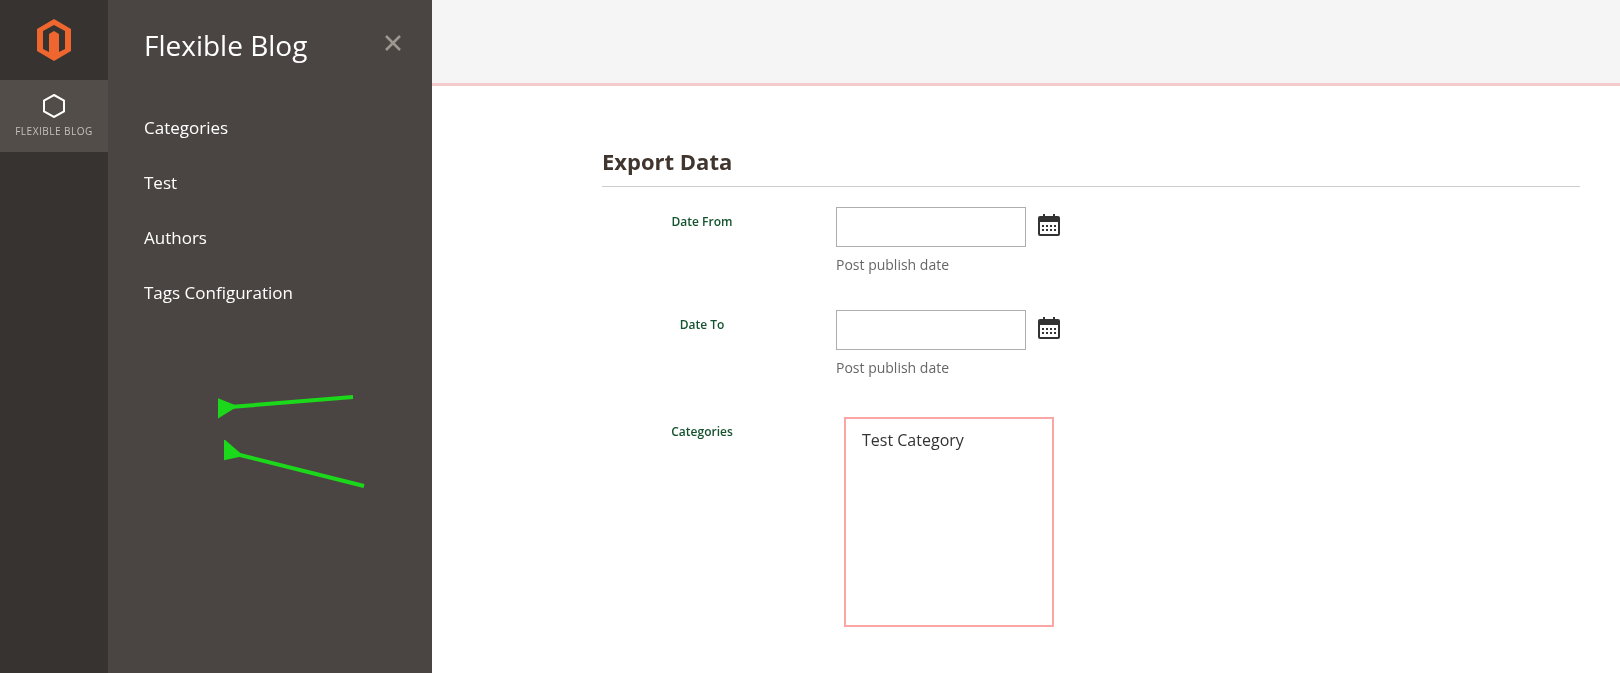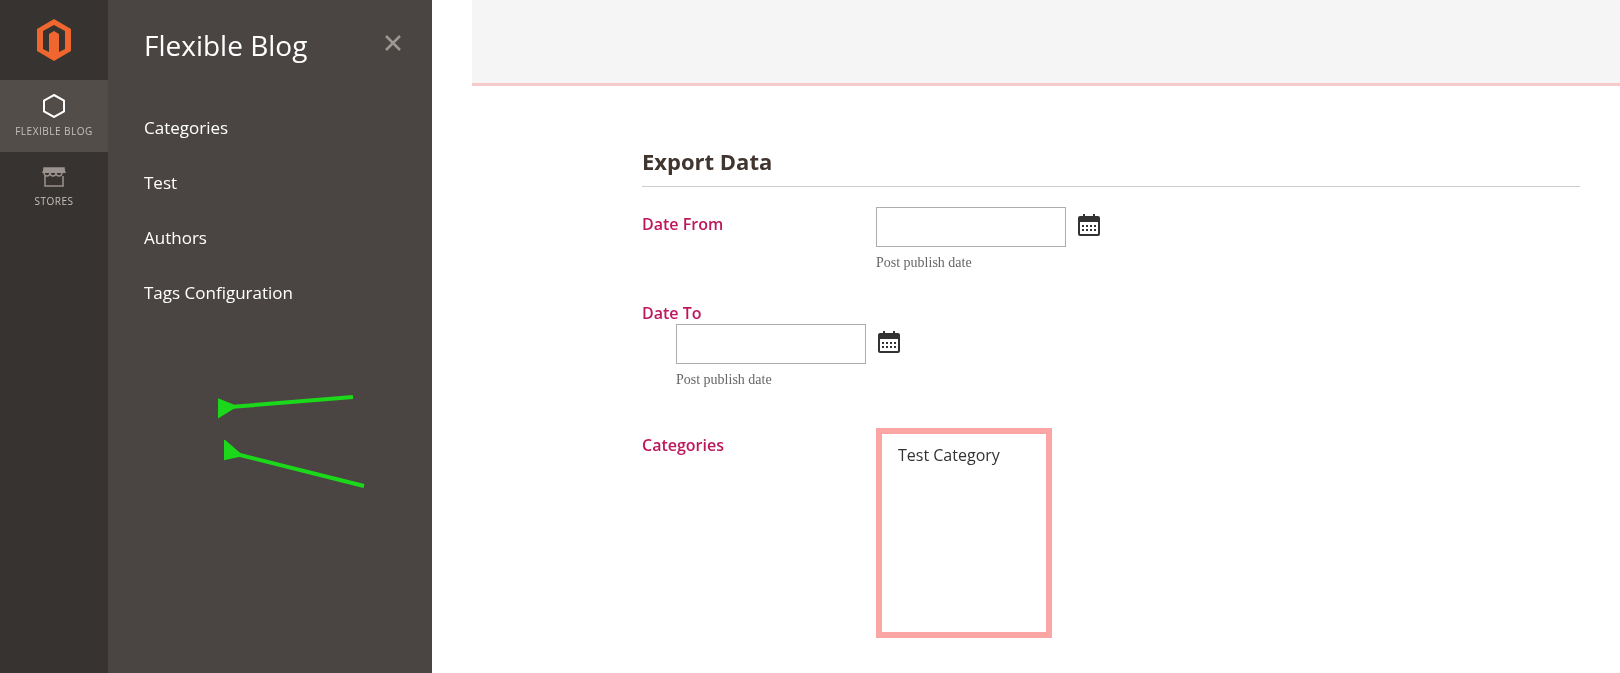--- a/index.html
+++ b/index.html
@@ -64,21 +64,20 @@
     .flyout-item {
       color: #fff;
       font-size: 17px;
       padding: 16px 0;
       cursor: pointer;
     }
     .main {
       position: absolute;
       left: 432px; top: 0; right: 0; bottom: 0;
       background: #fff;
-      padding-left: 40px;
     }
     .topbar {
       height: 86px;
       background: #f5f5f5;
       border-bottom: 3px solid #f5caca;
     }
     .section-title {
       margin: 60px 0 10px 170px;
       font-size: 22px;
       color: #41362f;
@@ -86,50 +85,50 @@
       padding-bottom: 10px;
       margin-right: 40px;
     }
     .form-row {
       display: flex;
       margin: 20px 0 0 170px;
       align-items: flex-start;
     }
     .form-label {
       width: 200px;
-      text-align: left;
-      font-size: 16px;
-      color: #be185d;
+      text-align: center;
+      font-size: 12px;
+      color: #14532d;
       padding-top: 6px;
       font-weight: 600;
     }
     .form-control-wrap {
       margin-left: 34px;
     }
     .date-row {
       display: flex; align-items: center; gap: 12px;
     }
     .text-input {
       width: 190px;
       height: 40px;
       border: 1px solid #adadad;
       padding: 6px 10px;
       font-size: 14px;
     }
     .hint {
       font-size: 14px;
       color: #666;
       margin-top: 8px;
-      font-family: Liberation Serif, serif;
     }
     .select-box {
-      width: 176px;
+      width: 210px;
       height: 210px;
-      border: 6px solid #fca5a5;
+      border: 2px solid #fca5a5;
       overflow-y: auto;
+      margin-left: 8px;
     }
     .select-option {
       padding: 10px 16px;
       font-size: 16px;
       color: #333;
       cursor: pointer;
     }
     .cal-icon { cursor: pointer; }
     .arrow-annotation {
       position: absolute;
@@ -149,27 +148,20 @@
   <div class="logo-box">
     <svg width="38" height="42" viewBox="0 0 38 42">
       <path d="M19 0 L36 10 L36 32 L19 42 L2 32 L2 10 Z M19 6 L8 12 L8 30 L14 33 L14 15 L19 12 L24 15 L24 33 L30 30 L30 12 Z" fill="#ef672f"></path>
     </svg>
   </div>
   <div class="nav-item active">
     <svg width="22" height="24" viewBox="0 0 22 24">
       <path d="M11 1 L21 6.5 L21 17.5 L11 23 L1 17.5 L1 6.5 Z" fill="none" stroke="#fff" stroke-width="2"></path>
     </svg>
     <span class="nav-label">FLEXIBLE BLOG</span>
-  </div>
-  <div class="nav-item">
-    <svg width="24" height="22" viewBox="0 0 24 22">
-      <path d="M2 2 L22 2 L22 6 L2 6 Z M2 6 Q2 10 5 10 Q8 10 8 6 Q8 10 11 10 Q14 10 14 6 Q14 10 17 10 Q20 10 20 6 M3 10 L3 20 L21 20 L21 10" fill="none" stroke="#9a938e" stroke-width="1.5"></path>
-      <path d="M2 2 L22 2 L24 7 L0 7 Z" fill="#9a938e"></path>
-    </svg>
-    <span class="nav-label">STORES</span>
   </div>
 </div>
 
 <div class="flyout">
   <div class="flyout-header">
     <span class="flyout-title">Flexible Blog</span>
     <span class="close-btn">
       <svg width="18" height="18" viewBox="0 0 18 18">
         <path d="M2 2 L16 16 M16 2 L2 16" stroke="#9e9893" stroke-width="2.5"></path>
       </svg>
@@ -210,21 +202,21 @@
               <rect x="8" y="15" width="2" height="2" fill="#333"></rect>
               <rect x="12" y="15" width="2" height="2" fill="#333"></rect>
               <rect x="16" y="15" width="2" height="2" fill="#333"></rect>
           </svg>
         </span>
       </div>
       <div class="hint">Post publish date</div>
     </div>
   </div>
 
-  <div class="form-row" style="margin-top:25px;flex-direction:column;">
+  <div class="form-row" style="margin-top:36px;">
     <div class="form-label">Date To</div>
     <div class="form-control-wrap">
       <div class="date-row">
         <input class="text-input" type="text" value="" style="">
         <span class="cal-icon">
           <svg width="22" height="22" viewBox="0 0 22 22">
             <rect x="1" y="3" width="20" height="18" rx="1" fill="none" stroke="#333" stroke-width="2"></rect>
             <rect x="1" y="3" width="20" height="5" fill="#333"></rect>
             <rect x="5" y="0" width="2" height="5" fill="#333"></rect>
             <rect x="15" y="0" width="2" height="5" fill="#333"></rect>

